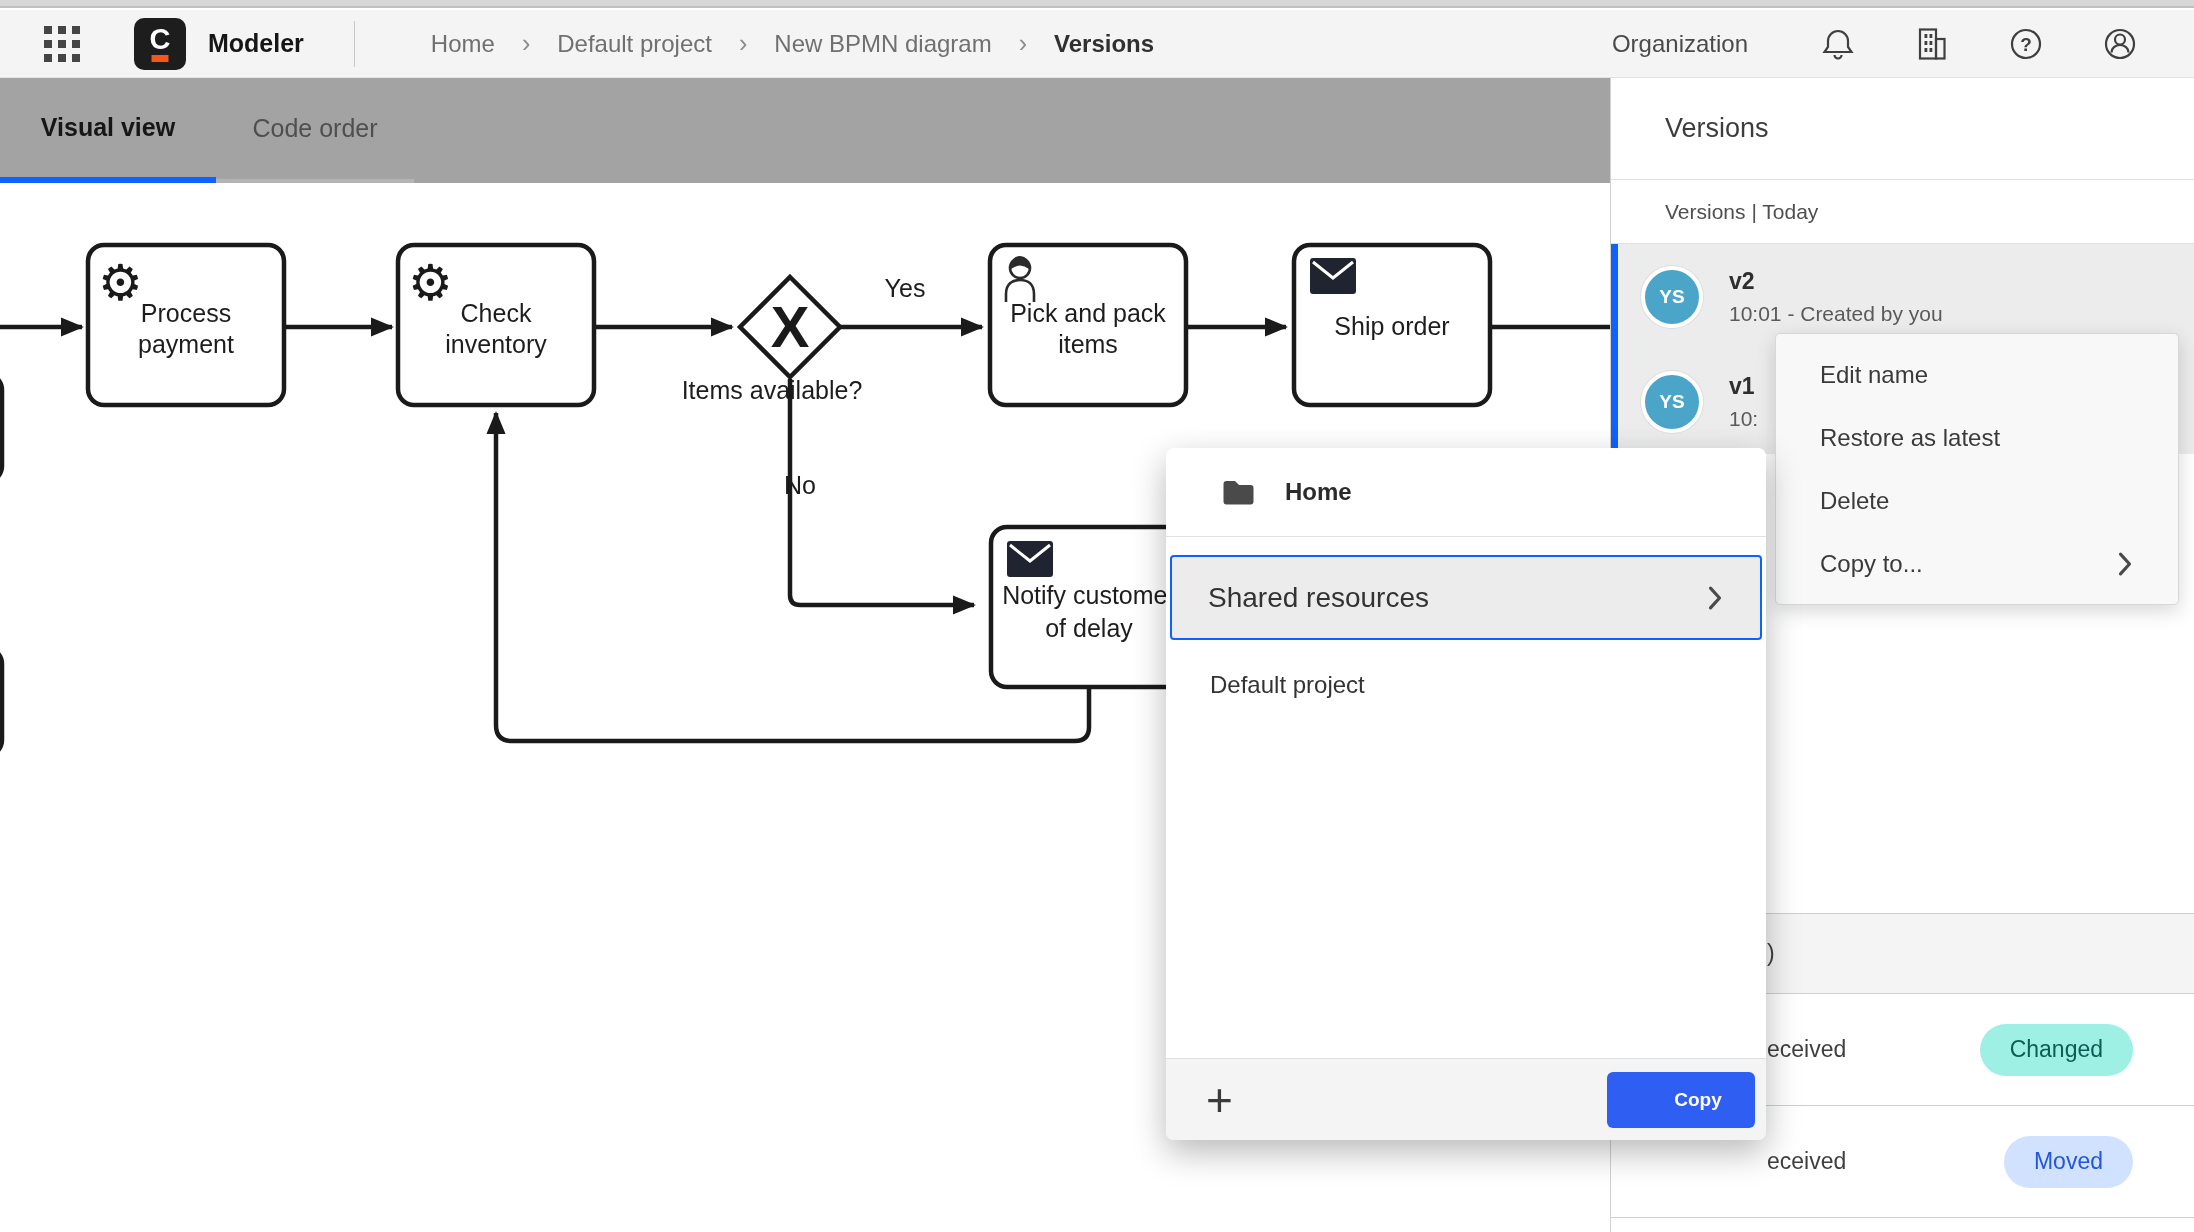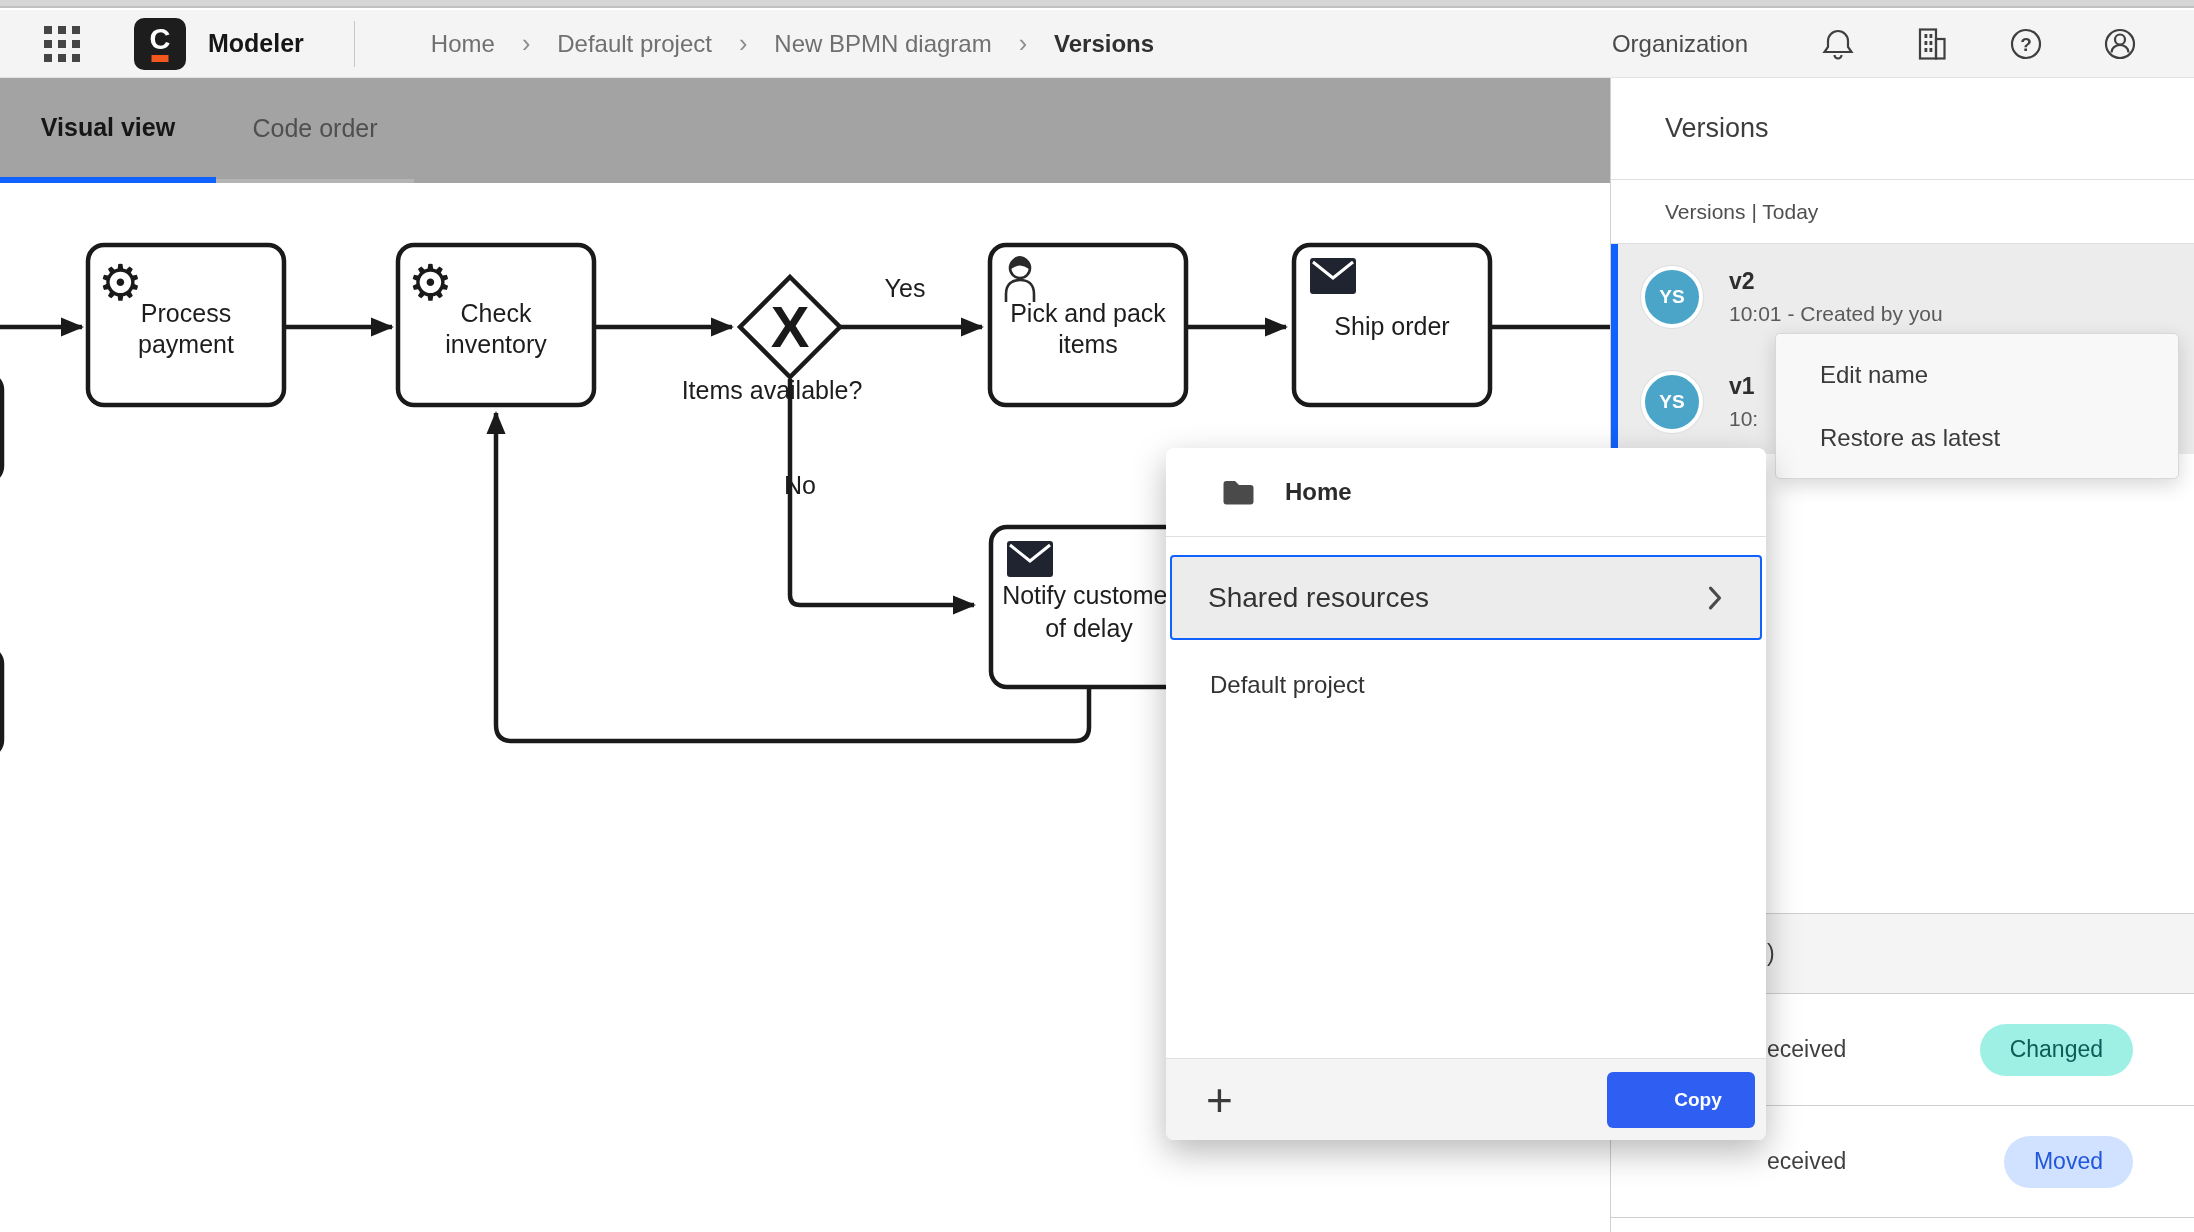--- a/index.html
+++ b/index.html
@@ -252,20 +252,27 @@
     <div class="ch-row">
       <span>eceived</span>
       <span class="badge badge-moved">Moved</span>
     </div>
   </div>
 </div>
 
 <div class="abs ctxmenu">
   <div class="cm-item">Edit name</div>
   <div class="cm-item">Restore as latest</div>
+  <div class="cm-item">Delete</div>
+  <div class="cm-item">
+    <span>Copy to...</span>
+    <svg class="chev" viewBox="0 0 20 32">
+      <polyline points="5,5 15,16 5,27"></polyline>
+    </svg>
+  </div>
 </div>
 
 <div class="abs dialog">
   <div class="dlg-home">
     <svg class="folder" viewBox="0 0 33 27">
       <path d="M1.5 5 a3 3 0 0 1 3 -3 h8.5 l4 4 h11.5 a3 3 0 0 1 3 3 v13.5 a3 3 0 0 1 -3 3 h-24 a3 3 0 0 1 -3 -3 Z" fill="#4a4a4a"></path>
     </svg>
     <span class="home-label">Home</span>
   </div>
   <div class="dlg-selected">

